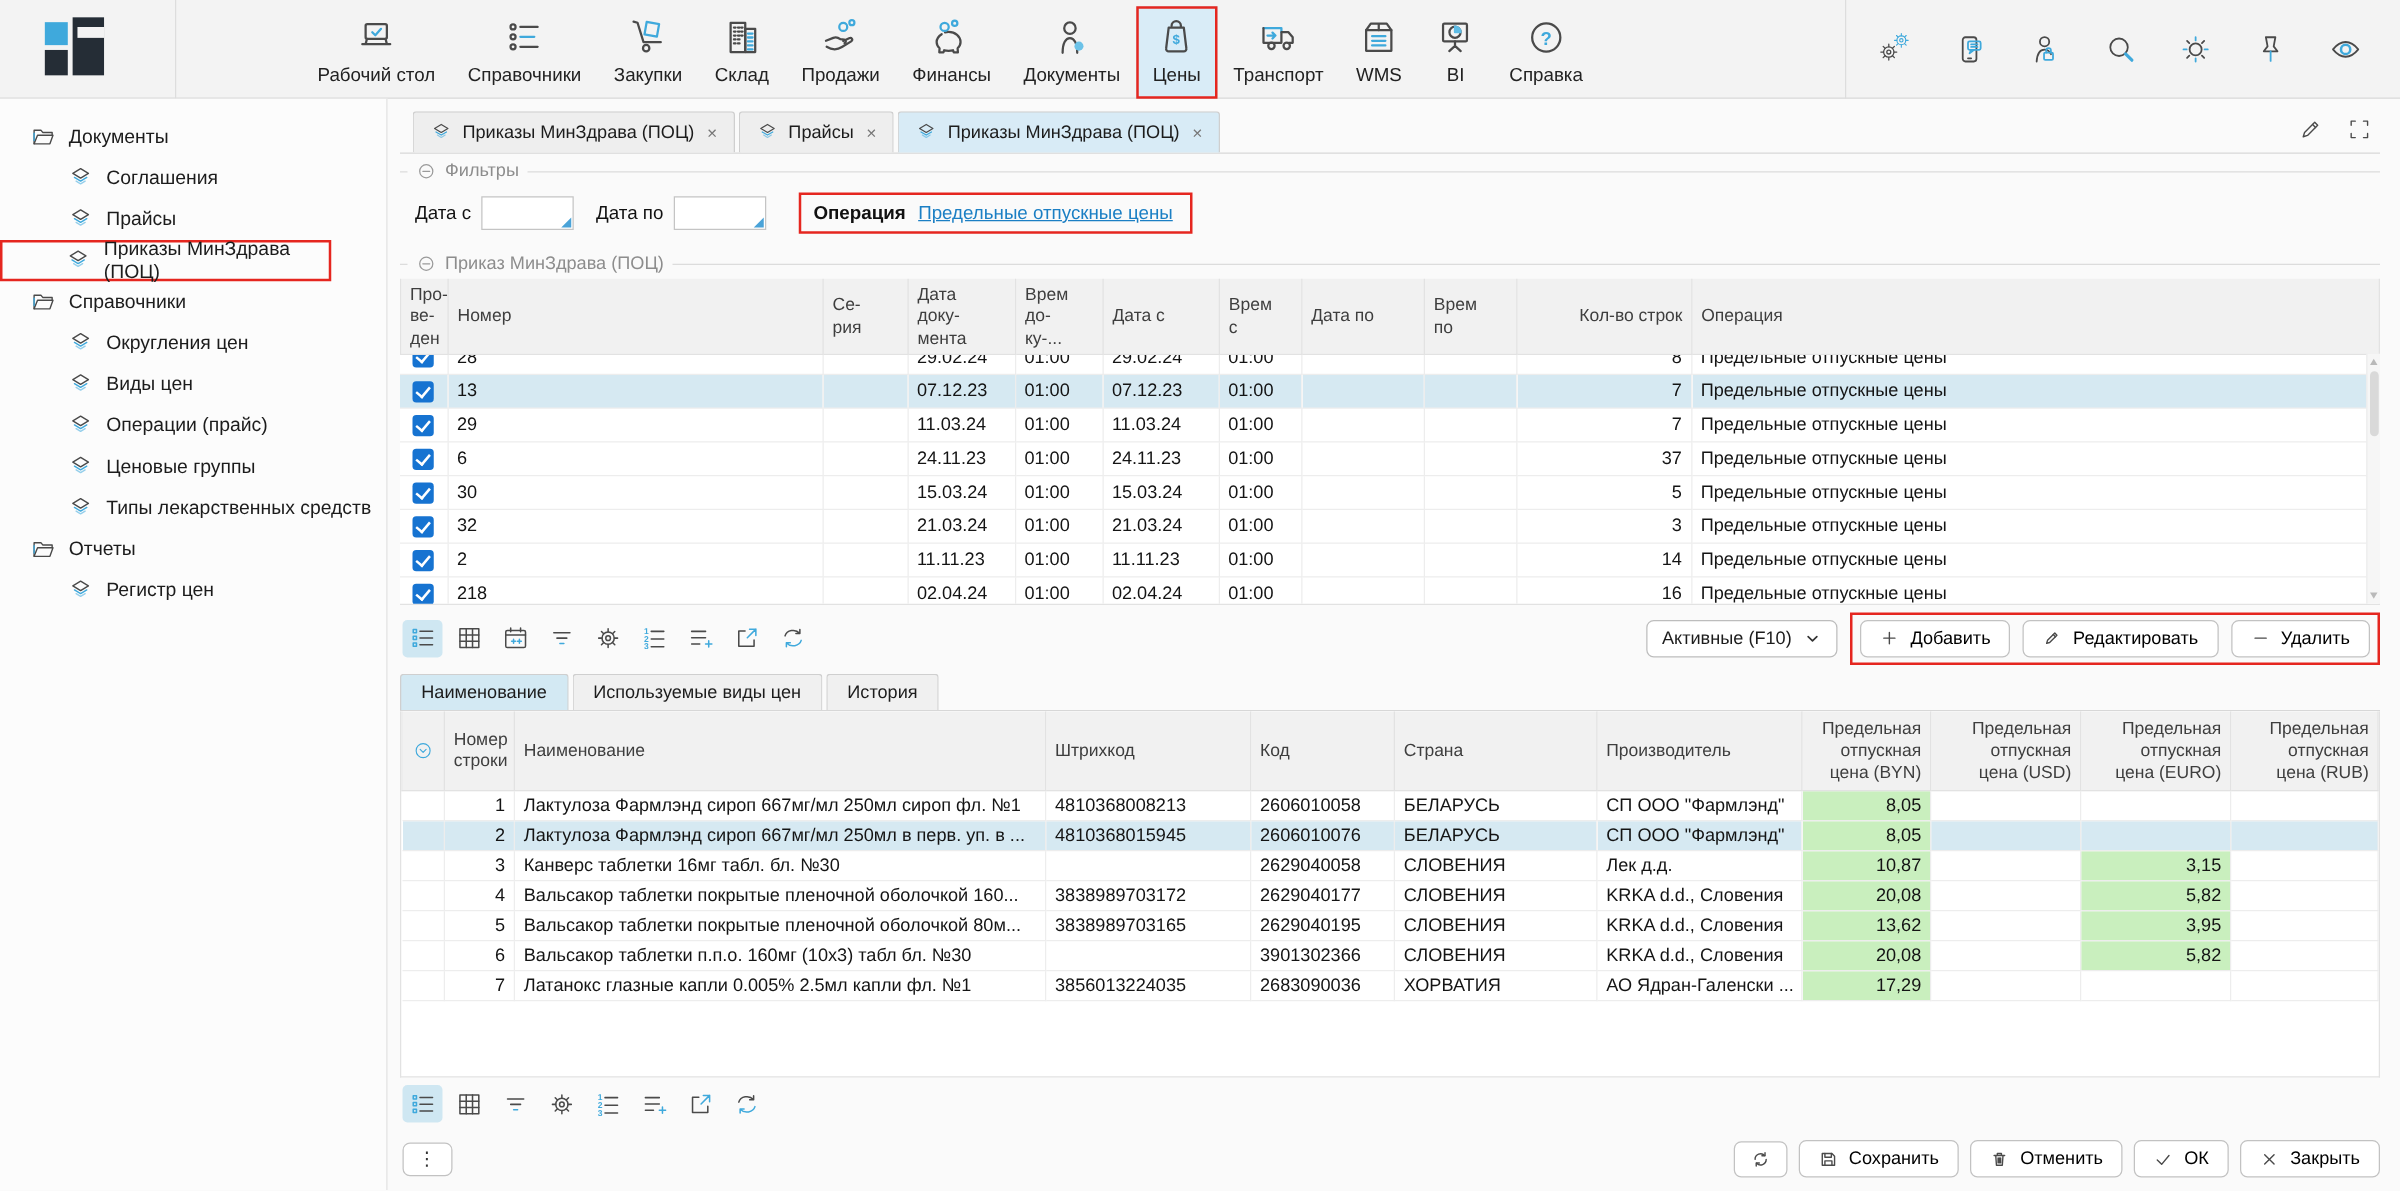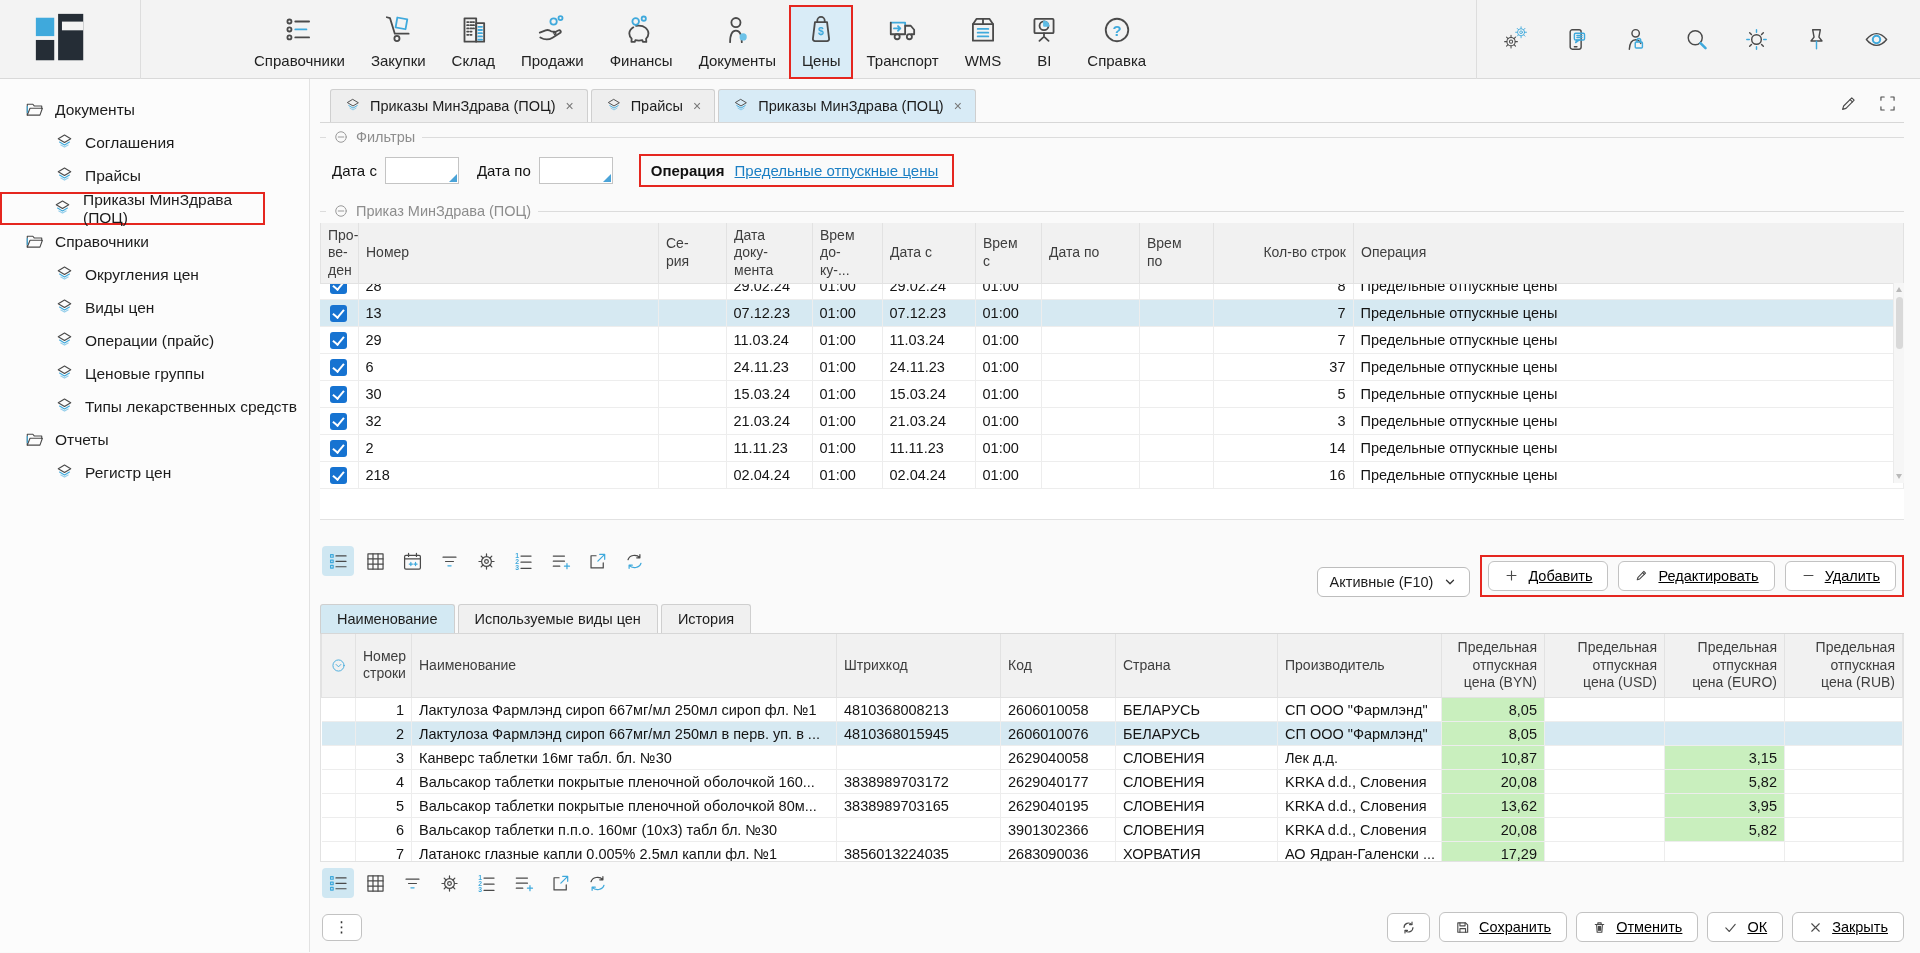--- a/index.html
+++ b/index.html
@@ -60,44 +60,44 @@
   .op-label { font-size:15px; color:#111; font-weight:bold; }
   .op-link { font-size:15px; color:#1b7fc4; text-decoration:underline; cursor:pointer; }
 
   
   .orders-area { position:relative; margin-top:4px; }
   table { border-collapse:collapse; table-layout:fixed; width:100%; }
   th { background:#f1f1f1; font-weight:normal; font-size:14px; color:#3e3e3e; text-align:left; padding:3px 7px; border:1px solid #e2e2e2; border-top:none; white-space:pre-line; vertical-align:middle; line-height:1.25; }
   th:first-child { border-left:1px solid #e2e2e2; }
   td { font-size:14.5px; color:#141414; padding:0 7px; border-right:1px solid #ededed; border-bottom:1px solid #ededed; white-space:nowrap; overflow:hidden; }
   .orders-head th { height:60px; }
-  .orders-scroll { height:236px; overflow:hidden; background:#fff; border-bottom:1px solid #e2e2e2; }
+  .orders-scroll { height:200px; overflow:hidden; background:#fff; border-bottom:1px solid #e2e2e2; }
   .orders-scroll table { margin-top:-11px; }
   .orders-scroll td { height:27px; }
   tr.selected td { background:#d6e9f2; }
   .td-right { text-align:right; }
   .chk { width:17px; height:17px; background:#1673d1; border-radius:3px; margin:0 auto; position:relative; }
   .chk::after { content:""; position:absolute; left:5px; top:2px; width:5px; height:9px; border:solid #fff; border-width:0 2px 2px 0; transform:rotate(40deg); }
   .vscroll { position:absolute; top:60px; right:0; width:11px; height:200px; background:#f6f6f6; border-left:1px solid #ebebeb; }
   .vscroll .thumb { position:absolute; top:14px; left:2px; width:7px; height:52px; background:#d9d9d9; border-radius:4px; }
   .vscroll .arr { position:absolute; left:2px; width:0; height:0; border-left:3.5px solid transparent; border-right:3.5px solid transparent; }
   .vscroll .arr.up { top:4px; border-bottom:5px solid #b9b9b9; }
   .vscroll .arr.down { bottom:4px; border-top:5px solid #b9b9b9; }
 
   
   .grid-toolbar { display:flex; align-items:center; padding:6px 0 5px 2px; }
   .tbtn { width:32px; height:30px; display:flex; align-items:center; justify-content:center; border-radius:4px; margin-right:5px; cursor:pointer; }
   .tbtn .ic { width:23px; height:23px; }
   .tbtn.active { background:#cfe7f2; }
-  .tb-right { margin-left:auto; display:flex; align-items:flex-end; gap:10px;margin-top:29px; }
+  .tb-right { margin-left:auto; display:flex; align-items:center; gap:10px; }
   .select-ctl { display:flex; align-items:center; gap:10px; background:#fff; border:1px solid #bdbdbd; border-radius:6px; padding:6px 12px; font-size:14.5px; cursor:pointer; }
   .select-ctl .ic { width:14px; height:14px; }
   .select-ctl .ic svg { stroke:#333; stroke-width:3; }
   .actions-annot { display:flex; align-items:center; gap:10px; border:2px solid #e5261f; padding:4px 6px; }
-  .btn { display:flex; align-items:center; gap:9px; background:#fff; border:1px solid #c2c2c2; border-radius:6px; padding:6px 15px; font-size:14.5px; cursor:pointer; white-space:nowrap;text-decoration:underline; }
+  .btn { display:flex; align-items:center; gap:9px; background:#fff; border:1px solid #c2c2c2; border-radius:6px; padding:6px 15px; font-size:14.5px; cursor:pointer; white-space:nowrap; }
   .btn .ic { width:15px; height:15px; }
   .btn .ic svg { stroke-width:2.4; }
 
   
   .detail-tabs { display:flex; align-items:flex-end; border-bottom:1px solid #d7d7d7; margin-top:2px; }
   .dtab { background:#f0f0f0; border:1px solid #cfcfcf; border-bottom:none; border-radius:3px 3px 0 0; padding:6px 16px; font-size:14.5px; margin-right:3px; cursor:pointer; }
   .dtab.active { background:#d3e9f3; }
   .spec-wrap { background:#fff; border:1px solid #e2e2e2; border-top:none; height:312px; overflow:hidden; position:relative; }
   .spec-wrap th { height:64px; }
   .spec-wrap td { height:24px; }
@@ -119,20 +119,30 @@
   <div class="logo ic">
     <svg viewBox="0 0 60 60" style="stroke:none">
       <rect x="4" y="8" width="19" height="19" fill="#3fa9dc"></rect>
       <rect x="4" y="31" width="19" height="21" fill="#252d36"></rect>
       <rect x="27" y="4" width="26" height="48" fill="#252d36"></rect>
       <rect x="31" y="12" width="22" height="9" fill="#f3f3f3"></rect>
     </svg>
   </div>
   <div class="vdiv"></div>
   <nav class="mainmenu" id="mainmenu">
+      <div class="menu-item">
+        <span class="mi-icon ic">
+          <svg viewBox="0 0 32 32">
+            <rect x="8" y="6" width="16" height="11" rx="1.2"></rect>
+            <path d="M5.5 21h21M8 21l1-4M24 21l-1-4"></path>
+            <path class="b" d="M13 12l2.3 2.3 4.3-4.8"></path>
+          </svg>
+        </span>
+        <span class="mi-label">Рабочий стол</span>
+      </div>
       <div class="menu-item">
         <span class="mi-icon ic">
           <svg viewBox="0 0 32 32">
             <circle cx="7" cy="8" r="1.9"></circle>
             <circle cx="7" cy="15.5" r="1.9"></circle>
             <circle cx="7" cy="23" r="1.9"></circle>
             <path d="M12.5 8h13"></path>
             <path class="b" d="M12.5 15.5h10.5"></path>
             <path d="M12.5 23h13"></path>
           </svg>

